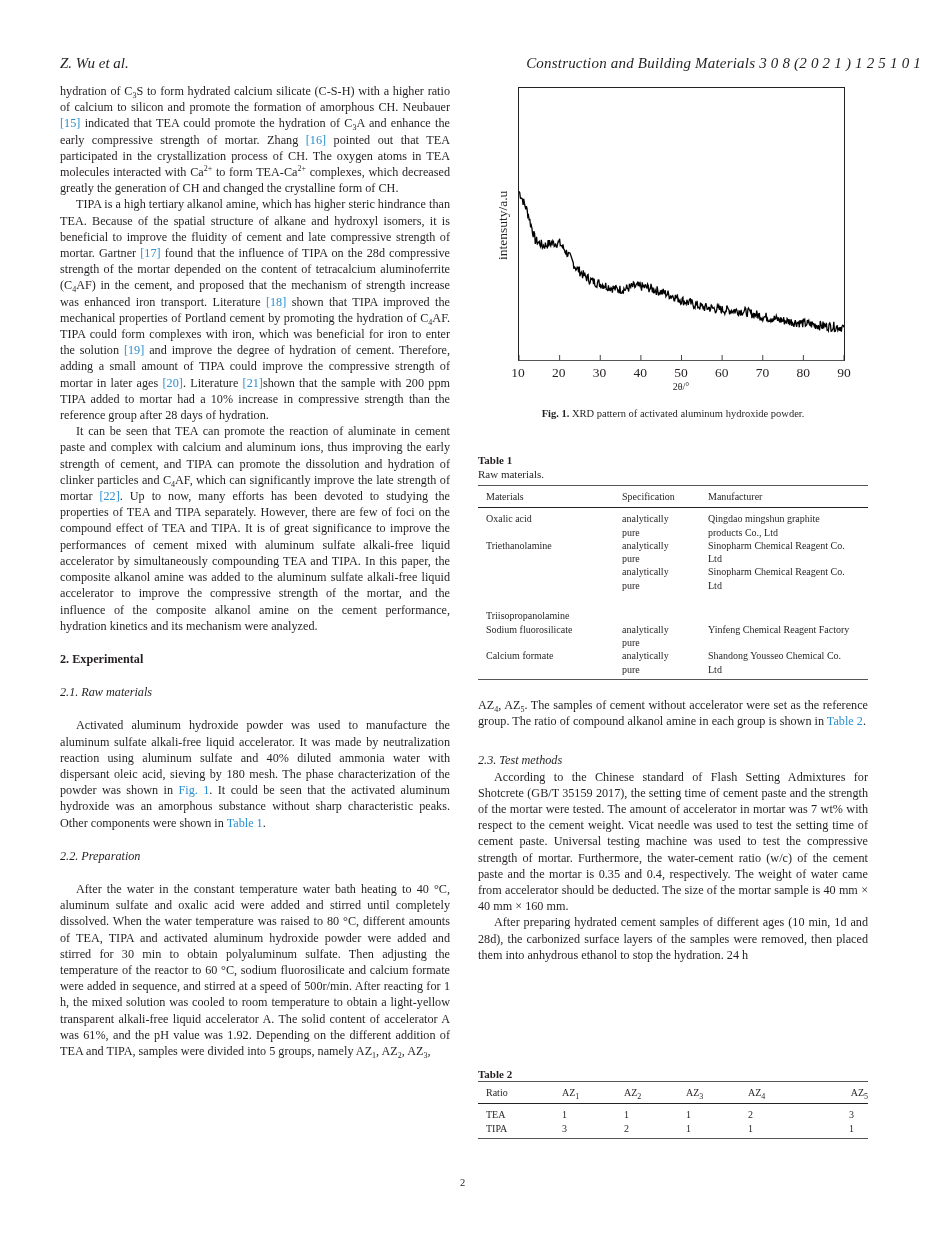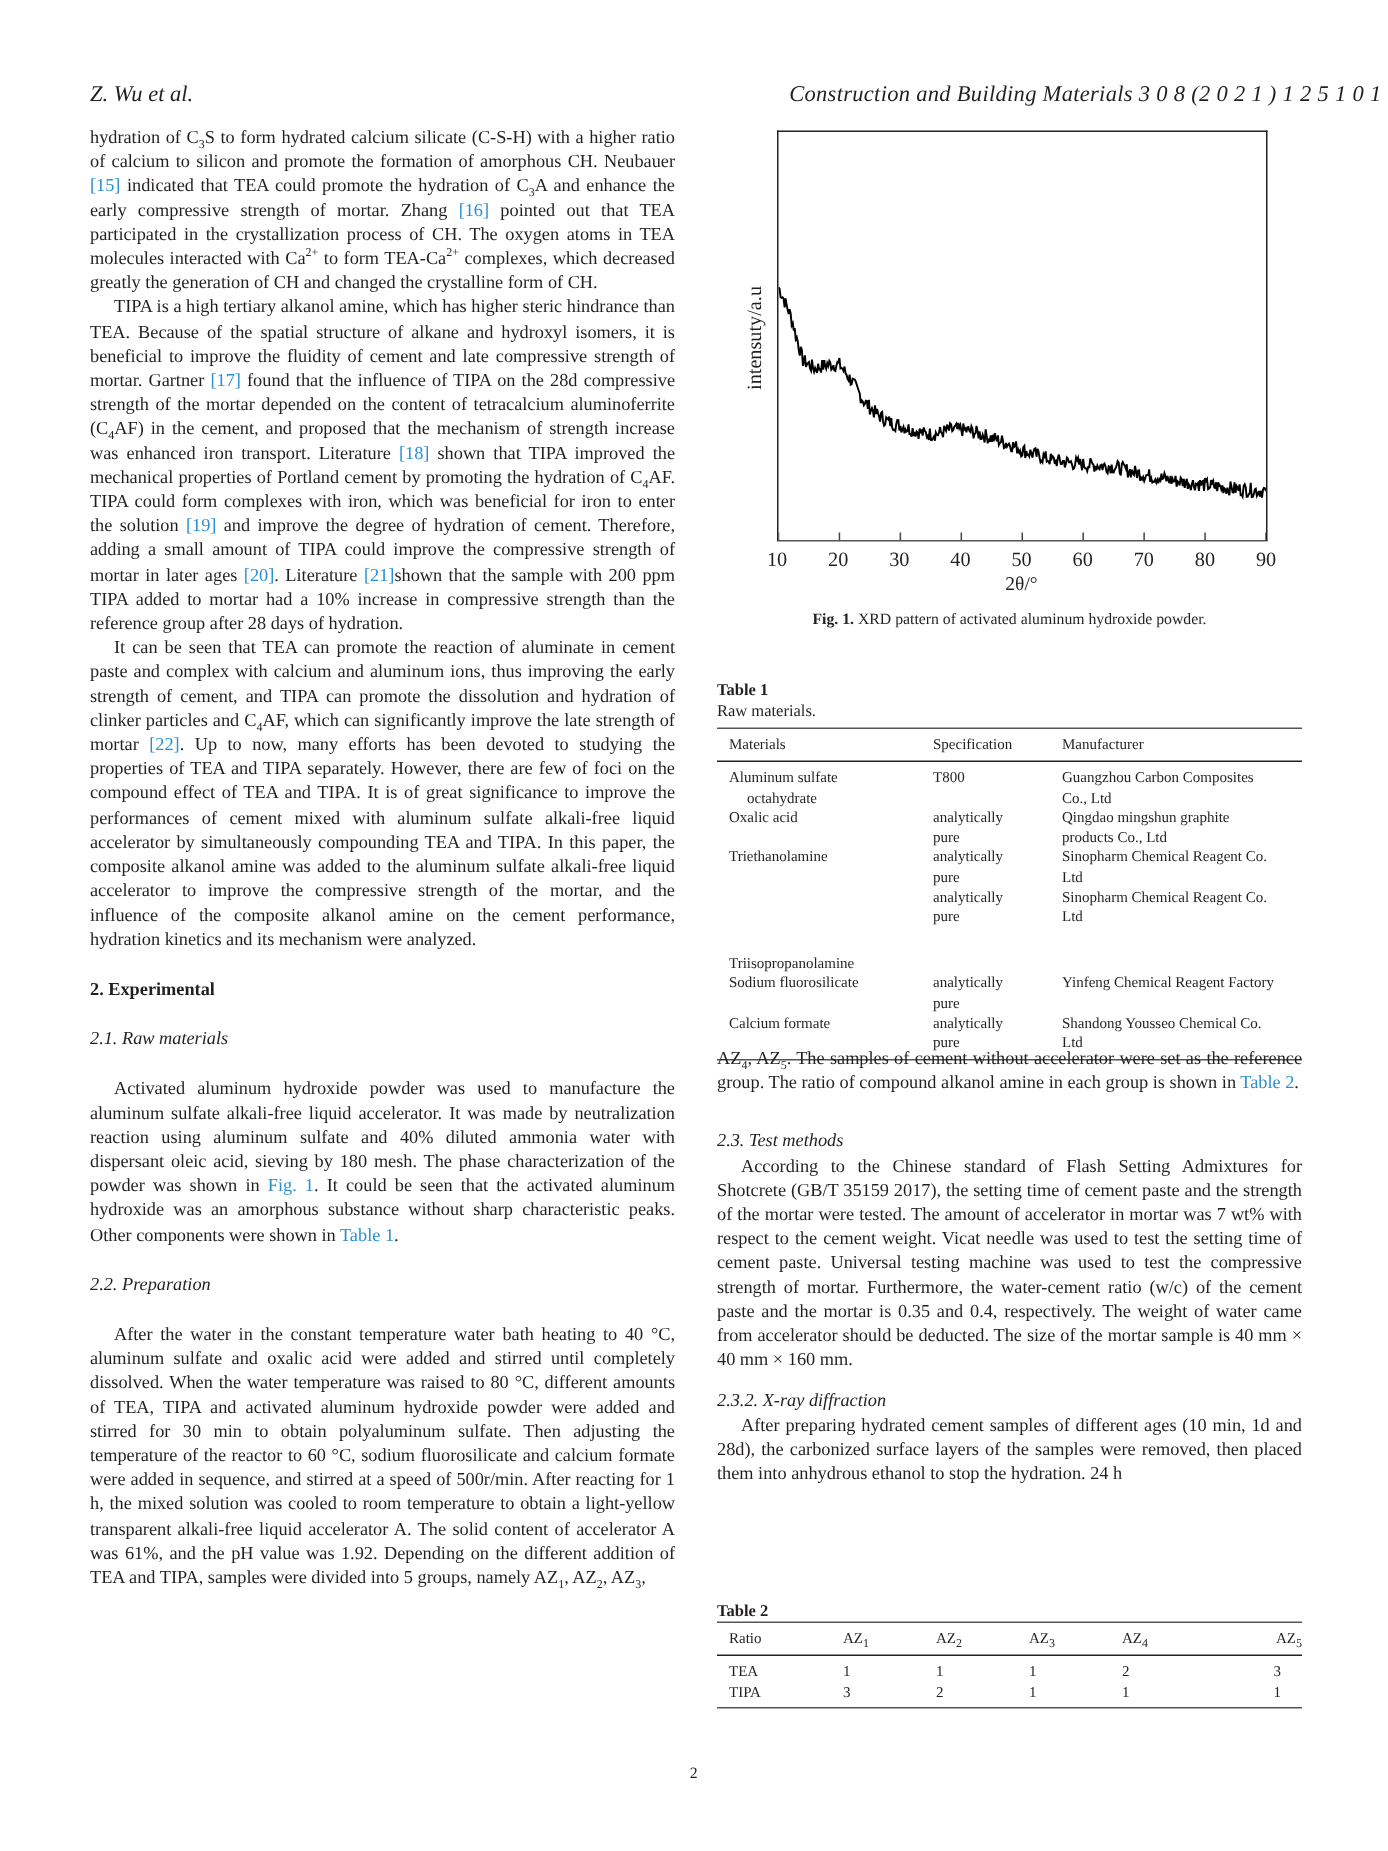--- a/index.html
+++ b/index.html
@@ -18,21 +18,21 @@
   .h3 { font-style:italic; font-size:12.2px; margin-top:17px; }
   .h4 { font-style:italic; font-size:12.2px; }
   .gap { height:17px; }
   sub, sup { font-size:8px; line-height:0; }
   .figure { position:absolute; left:478px; top:80px; width:390px; height:345px; }
   .plot { position:absolute; left:40px; top:7px; width:325px; height:272px; border:1.2px solid #222; border-bottom-color:#555; }
   .ylabel { position:absolute; left:-2px; top:140px; transform:rotate(-90deg); transform-origin:left top; font-size:13.5px; white-space:nowrap; }
   .ylabel { top:180px; left:17px; }
   .xticks { position:absolute; top:285px; left:40px; width:326px; height:16px; }
   .xticks span { position:absolute; font-size:13.5px; transform:translateX(-50%); }
-  .xlabel { position:absolute; top:301px; left:40px; width:326px; text-align:center; font-size:13px; }
+  .xlabel { position:absolute; top:301px; left:40px; width:326px; text-align:center; font-size:10px; }
   .figcap { position:absolute; top:328px; left:0; width:390px; text-align:center; font-size:10.5px; }
   .figcap b { font-weight:bold; }
   .tbl-title { font-weight:bold; font-size:11px; line-height:14px; }
   .tbl-cap { font-size:11px; line-height:14px; }
   table { border-collapse:collapse; width:390px; font-size:10px; line-height:13.3px; }
   table.t thead tr { border-top:1.5px solid #555; border-bottom:1.2px solid #222; }
   table.t thead th { font-weight:normal; text-align:left; padding:4px 0 4px 8px; }
   table.t tbody td { vertical-align:top; padding:0 0 0 8px; }
   table.t tbody tr:first-child td { padding-top:4px; }
   table.t tbody tr:last-child td { padding-bottom:3px; }
@@ -111,33 +111,20 @@
     <thead>
       <tr>
         <th style="width:128px">Materials</th>
         <th style="width:78px">Specification</th>
         <th>Manufacturer</th>
       </tr>
     </thead>
     <tbody id="t1-body">
         <tr>
           <td>
-            <span style="display: block;">Aluminum sulfate</span>
-            <span class="hang" style="display: block;">octahydrate</span>
-          </td>
-          <td>
-            <span style="display: block;">T800</span>
-          </td>
-          <td>
-            <span style="display: block;">Guangzhou Carbon Composites</span>
-            <span style="display: block;">Co., Ltd</span>
-          </td>
-        </tr>
-        <tr>
-          <td>
             <span style="display: block;">Oxalic acid</span>
           </td>
           <td>
             <span style="display: block;">analytically</span>
             <span style="display: block;">pure</span>
           </td>
           <td>
             <span style="display: block;">Qingdao mingshun graphite</span>
             <span style="display: block;">products Co., Ltd</span>
           </td>
@@ -196,21 +183,20 @@
       </tbody>
   </table>
 </div>
 
 <div class="col col-right" style="top:697px;">
   <p>
     <span>AZ</span><sub>4</sub><span>, AZ</span><sub>5</sub><span>. The samples of cement without accelerator were set as the reference group. The ratio of compound alkanol amine in each group is shown in </span><a class="ref">Table 2</a><span>.</span>
   </p>
   <div class="h3" style="margin-top:23px;">2.3.  Test methods</div>
   <p class="ind">According to the Chinese standard of Flash Setting Admixtures for Shotcrete (GB/T 35159  2017), the setting time of cement paste and the strength of the mortar were tested. The amount of accelerator in mortar was 7 wt% with respect to the cement weight. Vicat needle was used to test the setting time of cement paste. Universal testing machine was used to test the compressive strength of mortar. Furthermore, the water-cement ratio (w/c) of the cement paste and the mortar is 0.35 and 0.4, respectively. The weight of water came from accelerator should be deducted. The size of the mortar sample is 40 mm × 40 mm × 160 mm.</p>
-  <div class="h4" style="margin-top:11px;">2.3.2.  X-ray diffraction</div>
   <p class="ind">After preparing hydrated cement samples of different ages (10 min, 1d and 28d), the carbonized surface layers of the samples were removed, then placed them into anhydrous ethanol to stop the hydration. 24 h</p>
 </div>
 
 <div class="col col-right" style="top:1067px;">
   <div class="tbl-title">Table 2</div>
   <table class="t">
     <thead>
       <tr id="t2-head">
         <th style="width:68px">Ratio</th>
       <th><span>AZ</span><sub>1</sub></th>

